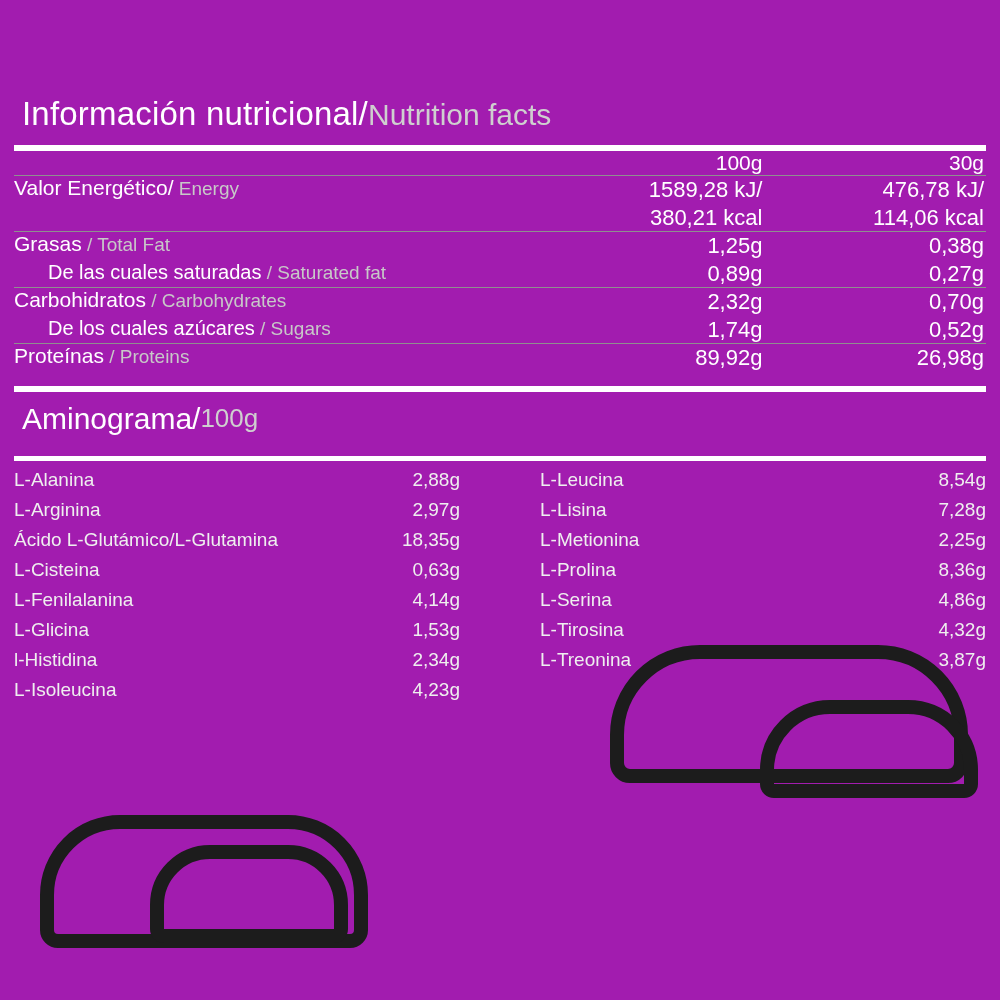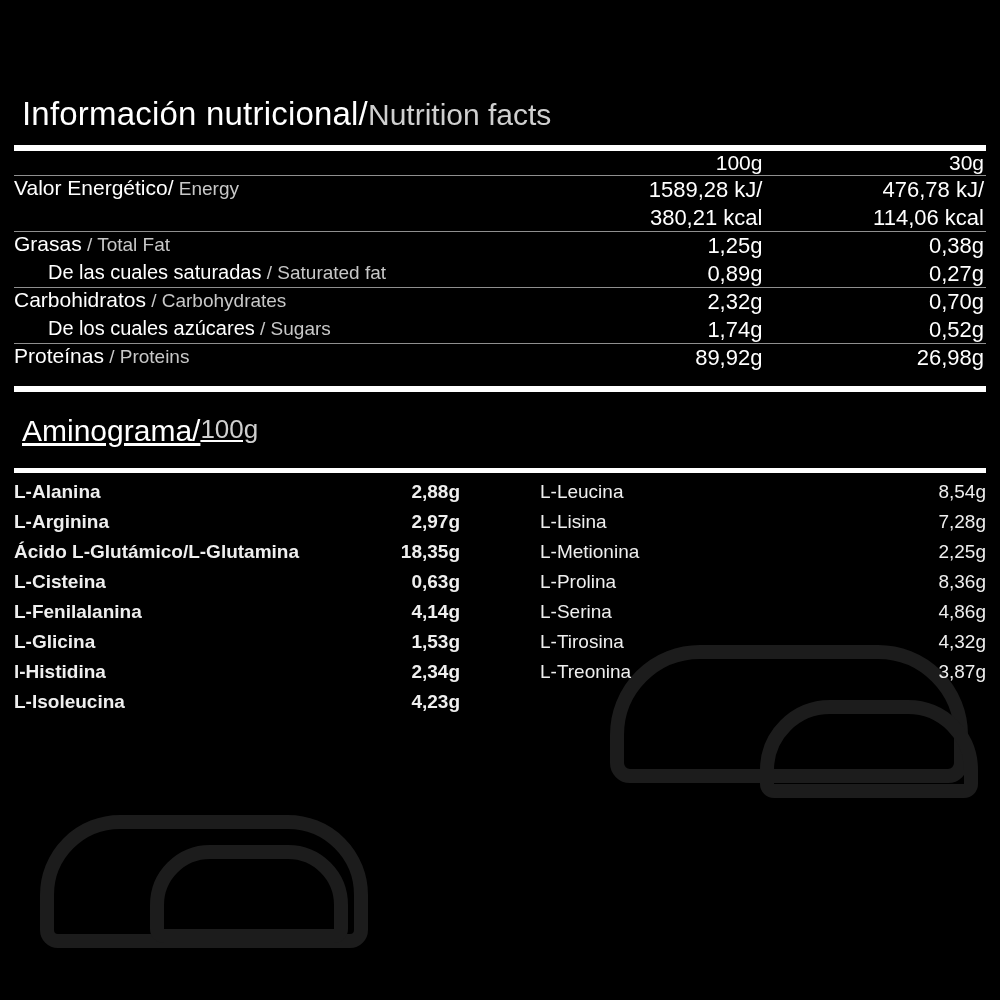--- a/index.html
+++ b/index.html
@@ -4,21 +4,21 @@
 <style>
   html, body {
     margin: 0;
     padding: 0;
     background: #ffffff;
   }
   #page {
     position: relative;
     width: 1000px;
     height: 1000px;
-    background: #000000;
+    background: #a21caf;
     color: #ffffff;
     font-family: "Liberation Sans", sans-serif;
     overflow: hidden;
   }
   
   .deco {
     position: absolute;
     border: 14px solid #1c1c1c;
     border-radius: 60px;
     pointer-events: none;
@@ -95,39 +95,38 @@
   .val {
     font-size: 22px;
     text-align: right;
     padding: 9px 6px 9px 0;
     white-space: pre-line;
     line-height: 1.25;
   }
   .val.c30 { padding-right: 2px; }
 
   .amino-head {
-    margin: 12px 14px;
+    margin: 0 14px;
     padding: 10px 0 8px 8px;
     display: flex;
-    align-items: flex-start;
-    text-decoration: underline;
+    align-items: center;
   }
   .amino-head .a-main { font-size: 30px; }
   .amino-head .a-sub { font-size: 26px; color: #cfcfcf; font-weight: 300; }
 
   .amino-wrap {
     display: flex;
     margin: 0 14px;
     padding-top: 4px;
   }
   .amino-col {
     width: 50%;
     box-sizing: border-box;
   }
-  .amino-col.left { padding-right: 40px; font-weight: bold; }
+  .amino-col.left { padding-right: 40px; }
   .amino-col.right { padding-left: 40px; }
   .amino-row {
     display: flex;
     justify-content: space-between;
     font-size: 19px;
     padding: 4px 0 4px 0;
     color: #efefef;
   }
   .amino-row .name { white-space: nowrap; }
   .amino-row .amt { white-space: nowrap; }

